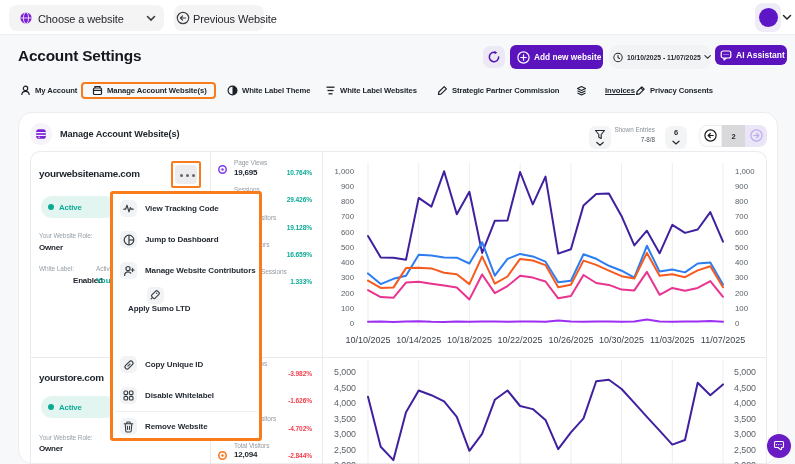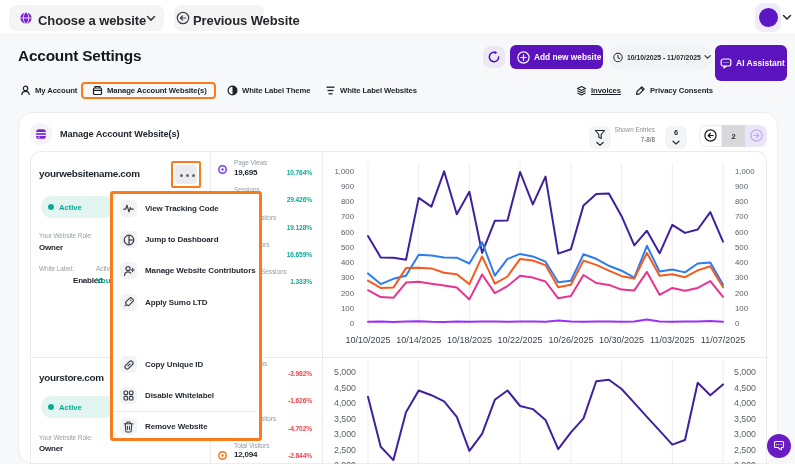--- a/index.html
+++ b/index.html
@@ -3,21 +3,21 @@
 <meta charset="utf-8">
 <style>
 *{margin:0;padding:0;box-sizing:border-box;}
 html,body{width:795px;height:464px;overflow:hidden;}
 body{font-family:"Liberation Sans",sans-serif;background:#f7f8f9;position:relative;}
 .abs{position:absolute;}
 #stage{position:absolute;left:0;top:0;width:795px;height:464px;overflow:hidden;}
 
 #topbar{left:0;top:0;width:795px;height:35px;background:#fff;border-bottom:1px solid #f0f0f1;}
 .tbtn{top:5px;height:26px;background:#f4f4f5;border-radius:8px;}
-.tbtxt{font-size:13px;font-weight:700;color:#26262b;letter-spacing:-0.1px;}
+.tbtxt{font-size:11px;font-weight:400;color:#26262b;letter-spacing:-0.1px;}
 
 #h1{left:18px;top:47px;font-size:15.4px;font-weight:700;color:#15191f;letter-spacing:-0.2px;}
 .pbtn{background:#5a13bd;border-radius:6px;color:#fff;font-size:8.7px;font-weight:700;display:flex;align-items:center;white-space:nowrap;}
 .gpill{background:#f2f3f4;border-radius:10px;display:flex;align-items:center;white-space:nowrap;}
 
 .tab{top:82px;height:17px;display:flex;align-items:center;font-size:7.7px;font-weight:700;color:#1b2129;letter-spacing:-0.1px;text-align:right;}
 
 #card{left:18px;top:112px;width:760px;height:352px;background:#fff;border-radius:14px;border:1px solid #ededef;}
 #tablebox{left:30px;top:151px;width:737px;height:313px;border:1px solid #e9ebee;border-radius:10px 10px 0 0;border-bottom:none;}
 .vsep{top:151px;width:1px;height:313px;background:#e9ebee;}
@@ -86,21 +86,21 @@
 <div class="abs gpill" style="left:609px;top:45px;width:102px;height:24px;">
   <svg style="margin-left:4px;" width="11" height="11" viewBox="0 0 11 11">
         <circle cx="5.5" cy="5.5" r="4.6" fill="none" stroke="#23272e" stroke-width="1.1"></circle>
         <polyline points="5.5,3 5.5,5.7 7.2,6.6" fill="none" stroke="#23272e" stroke-width="1.1" stroke-linecap="round"></polyline>
       </svg>
   <span style="margin-left:4px;font-size:6.8px;font-weight:700;color:#1f242b;letter-spacing:0px;">10/10/2025 - 11/07/2025</span>
   <svg style="margin-left:3px;" width="8" height="6" viewBox="0 0 8 6">
         <polyline points="1,1.5 4,4.2 7,1.5" fill="none" stroke="#3a3a40" stroke-width="1.3" stroke-linecap="round"></polyline>
       </svg>
 </div>
-<div class="abs pbtn" style="left:715px;top:45px;width:72px;height:36px;">
+<div class="abs pbtn" style="left:715px;top:45px;width:72px;height:20px;">
   <svg style="margin-left:5px;" width="12" height="12" viewBox="0 0 12 12">
         <rect x="1.2" y="2" width="9.6" height="7" rx="2" fill="none" stroke="#fff" stroke-width="1.2"></rect>
         <path d="M4 9 L4 11 L6.5 9" fill="none" stroke="#fff" stroke-width="1.2" stroke-linejoin="round"></path>
         <line x1="3.6" y1="5.5" x2="4.4" y2="5.5" stroke="#fff" stroke-width="1.1"></line>
         <line x1="5.6" y1="5.5" x2="6.4" y2="5.5" stroke="#fff" stroke-width="1.1"></line>
         <line x1="7.6" y1="5.5" x2="8.4" y2="5.5" stroke="#fff" stroke-width="1.1"></line>
       </svg>
   <span style="margin-left:4px;font-size:8.5px;">AI Assistant</span>
 </div>
 
@@ -128,27 +128,33 @@
   <span style="margin-left:4px;">White Label Theme</span>
 </div>
 <div class="abs tab" style="left:325px;">
   <svg width="11" height="11" viewBox="0 0 11 11">
         <line x1="1.5" y1="2.2" x2="9.5" y2="2.2" stroke="#1b2129" stroke-width="1.3"></line>
         <line x1="2.5" y1="5.5" x2="8.5" y2="5.5" stroke="#1b2129" stroke-width="1.3"></line>
         <line x1="3.5" y1="8.8" x2="7.5" y2="8.8" stroke="#1b2129" stroke-width="1.3"></line>
       </svg>
   <span style="margin-left:4px;">White Label Websites</span>
 </div>
+<div class="abs tab" style="left:437px;">
+  <svg width="11" height="11" viewBox="0 0 11 11">
+        <path d="M7.2 1.6 L9.4 3.8 L4 9.2 L1.5 9.5 L1.8 7 Z" fill="none" stroke="#1b2129" stroke-width="1.2" stroke-linejoin="round"></path>
+      </svg>
+  <span style="margin-left:4px;">Strategic Partner Commission</span>
+</div>
 <div class="abs tab" style="left:576px;">
   <svg width="11" height="11" viewBox="0 0 11 11">
         <path d="M1.5 3.5 L5.5 1.5 L9.5 3.5 L5.5 5.5 Z" fill="none" stroke="#1b2129" stroke-width="1.1" stroke-linejoin="round"></path>
         <path d="M1.5 5.7 L5.5 7.7 L9.5 5.7" fill="none" stroke="#1b2129" stroke-width="1.1" stroke-linejoin="round"></path>
         <path d="M1.5 7.9 L5.5 9.9 L9.5 7.9" fill="none" stroke="#1b2129" stroke-width="1.1" stroke-linejoin="round"></path>
       </svg>
-  <span style="margin-left:4px;text-decoration:underline;">Invoices</span>
+  <span style="margin-left:18px;text-decoration:underline;">Invoices</span>
 </div>
 <div class="abs tab" style="left:635px;">
   <svg width="11" height="11" viewBox="0 0 11 11">
         <path d="M6.8 1.8 L9.2 4.2 L4.5 8.9 L1.6 9.4 L2.1 6.5 Z" fill="none" stroke="#1b2129" stroke-width="1.2" stroke-linejoin="round"></path>
         <line x1="5.8" y1="2.8" x2="8.2" y2="5.2" stroke="#1b2129" stroke-width="1.2"></line>
       </svg>
   <span style="margin-left:4px;">Privacy Consents</span>
 </div>
 
 <div class="abs" id="card"></div>
@@ -358,21 +364,21 @@
     <span class="mico">
           <svg width="12" height="12" viewBox="0 0 12 12">
             <circle cx="5" cy="3.6" r="2.1" fill="none" stroke="#373e46" stroke-width="1.2"></circle>
             <path d="M1.6 10.4 C1.6 8 3.2 6.8 5 6.8 C6.2 6.8 7.2 7.3 7.8 8.1" fill="none" stroke="#373e46" stroke-width="1.2" stroke-linecap="round"></path>
             <line x1="9.6" y1="3.4" x2="9.6" y2="6.6" stroke="#373e46" stroke-width="1.1" stroke-linecap="round"></line>
             <line x1="8" y1="5" x2="11.2" y2="5" stroke="#373e46" stroke-width="1.1" stroke-linecap="round"></line>
           </svg>
         </span>
     <span class="mtxt">Manage Website Contributors</span>
   </div>
-  <div class="mitem" style="top:92.6px;">
+  <div class="mitem" style="top:92.6px;flex-direction:column;">
     <span class="mico">
           <svg width="12" height="12" viewBox="0 0 12 12">
             <g transform="rotate(45 6 6)">
               <rect x="3.7" y="1.4" width="4.6" height="8.0" rx="1.3" fill="none" stroke="#373e46" stroke-width="1.15"></rect>
               <circle cx="6" cy="3.5" r="0.7" fill="#373e46"></circle>
             </g>
             <line x1="2.1" y1="9.9" x2="3.4" y2="8.6" stroke="#373e46" stroke-width="1.05" stroke-linecap="round"></line>
           </svg>
         </span>
     <span class="mtxt">Apply Sumo LTD</span>

